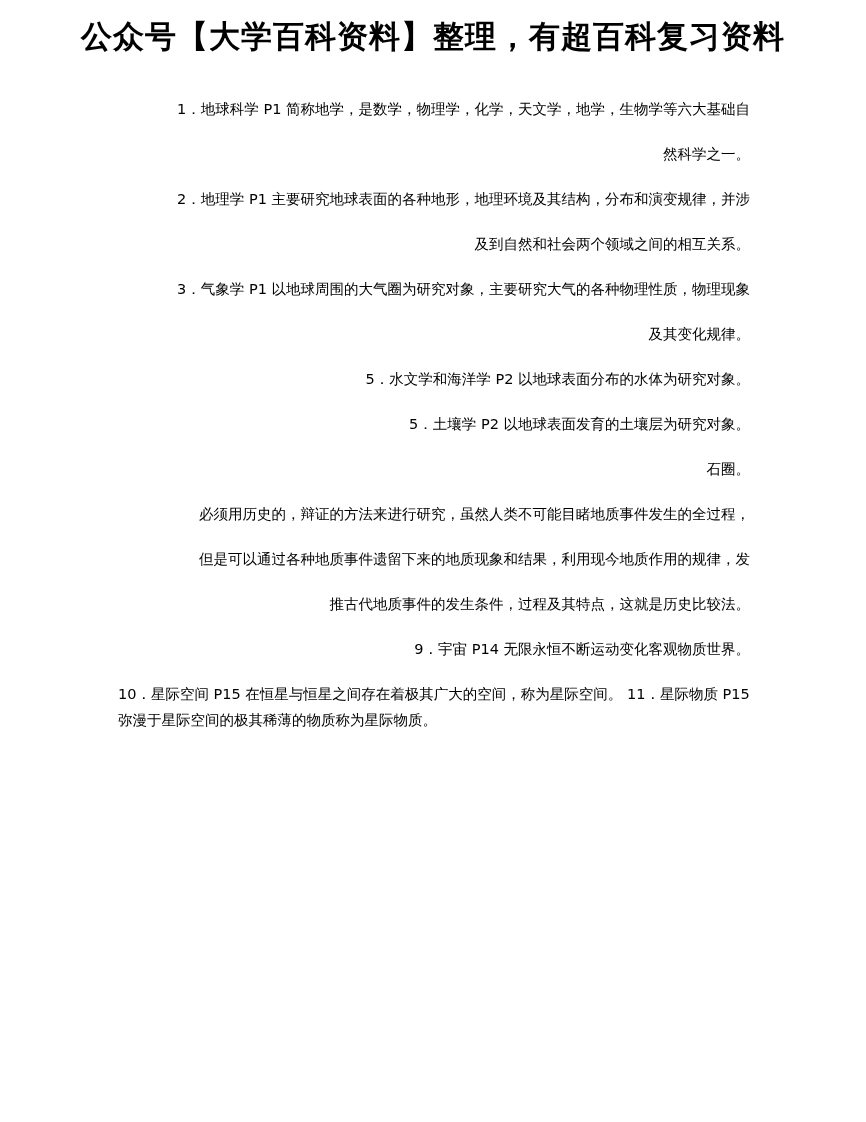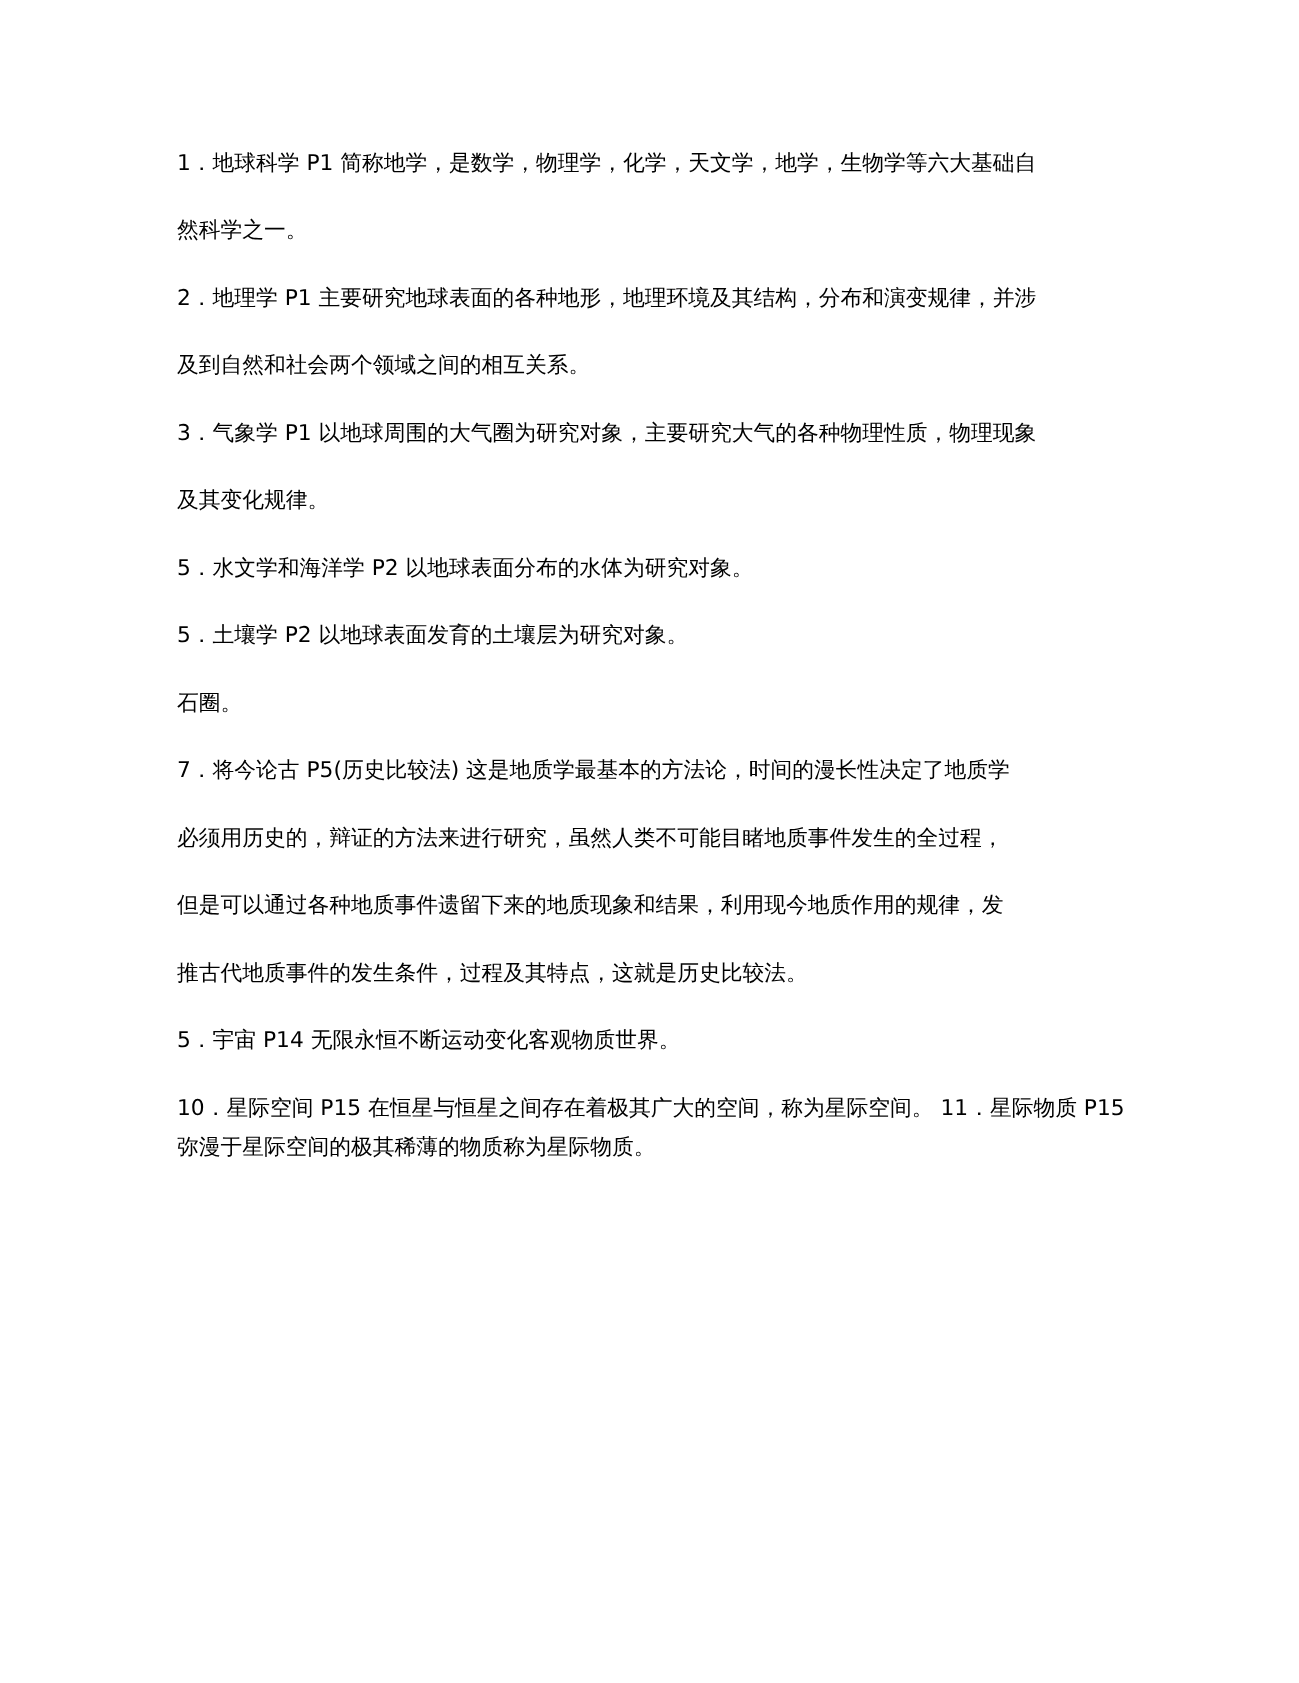--- a/index.html
+++ b/index.html
@@ -46,49 +46,49 @@
   .content {
     position: absolute;
     top: 96px;
     left: 118px;
     width: 632px;
   }
   .para {
     font-size: 14.5px;
     line-height: 26px;
     margin: 0 0 19px 0;
-    text-align: left;
+    text-align: right;
     word-break: break-all;
     color: #000000;
   }
   .last-block {
     font-size: 14.5px;
     line-height: 26px;
     margin: 0;
   }
 </style>
 </head>
 <body>
 
 <div class="page">
 
+  <div class="header-banner">公众号【大学百科资料】整理，有超百科复习资料</div>
 
   <div class="hr-line"></div>
 
   <div class="content">
     <p class="para">1．地球科学 P1 简称地学，是数学，物理学，化学，天文学，地学，生物学等六大基础自</p>
     <p class="para">然科学之一。</p>
     <p class="para">2．地理学 P1 主要研究地球表面的各种地形，地理环境及其结构，分布和演变规律，并涉</p>
     <p class="para">及到自然和社会两个领域之间的相互关系。</p>
     <p class="para">3．气象学 P1 以地球周围的大气圈为研究对象，主要研究大气的各种物理性质，物理现象</p>
     <p class="para">及其变化规律。</p>
     <p class="para">5．水文学和海洋学 P2 以地球表面分布的水体为研究对象。</p>
     <p class="para">5．土壤学 P2 以地球表面发育的土壤层为研究对象。</p>
     <p class="para">石圈。</p>
-    <p class="para">7．将今论古 P5(历史比较法) 这是地质学最基本的方法论，时间的漫长性决定了地质学</p>
     <p class="para">必须用历史的，辩证的方法来进行研究，虽然人类不可能目睹地质事件发生的全过程，</p>
     <p class="para">但是可以通过各种地质事件遗留下来的地质现象和结果，利用现今地质作用的规律，发</p>
     <p class="para">推古代地质事件的发生条件，过程及其特点，这就是历史比较法。</p>
-    <p class="para">5．宇宙 P14 无限永恒不断运动变化客观物质世界。</p>
+    <p class="para">9．宇宙 P14 无限永恒不断运动变化客观物质世界。</p>
     <p class="last-block">10．星际空间 P15 在恒星与恒星之间存在着极其广大的空间，称为星际空间。 11．星际物质 P15 弥漫于星际空间的极其稀薄的物质称为星际物质。</p>
   </div>
 
 </div>
 
 </body></html>

